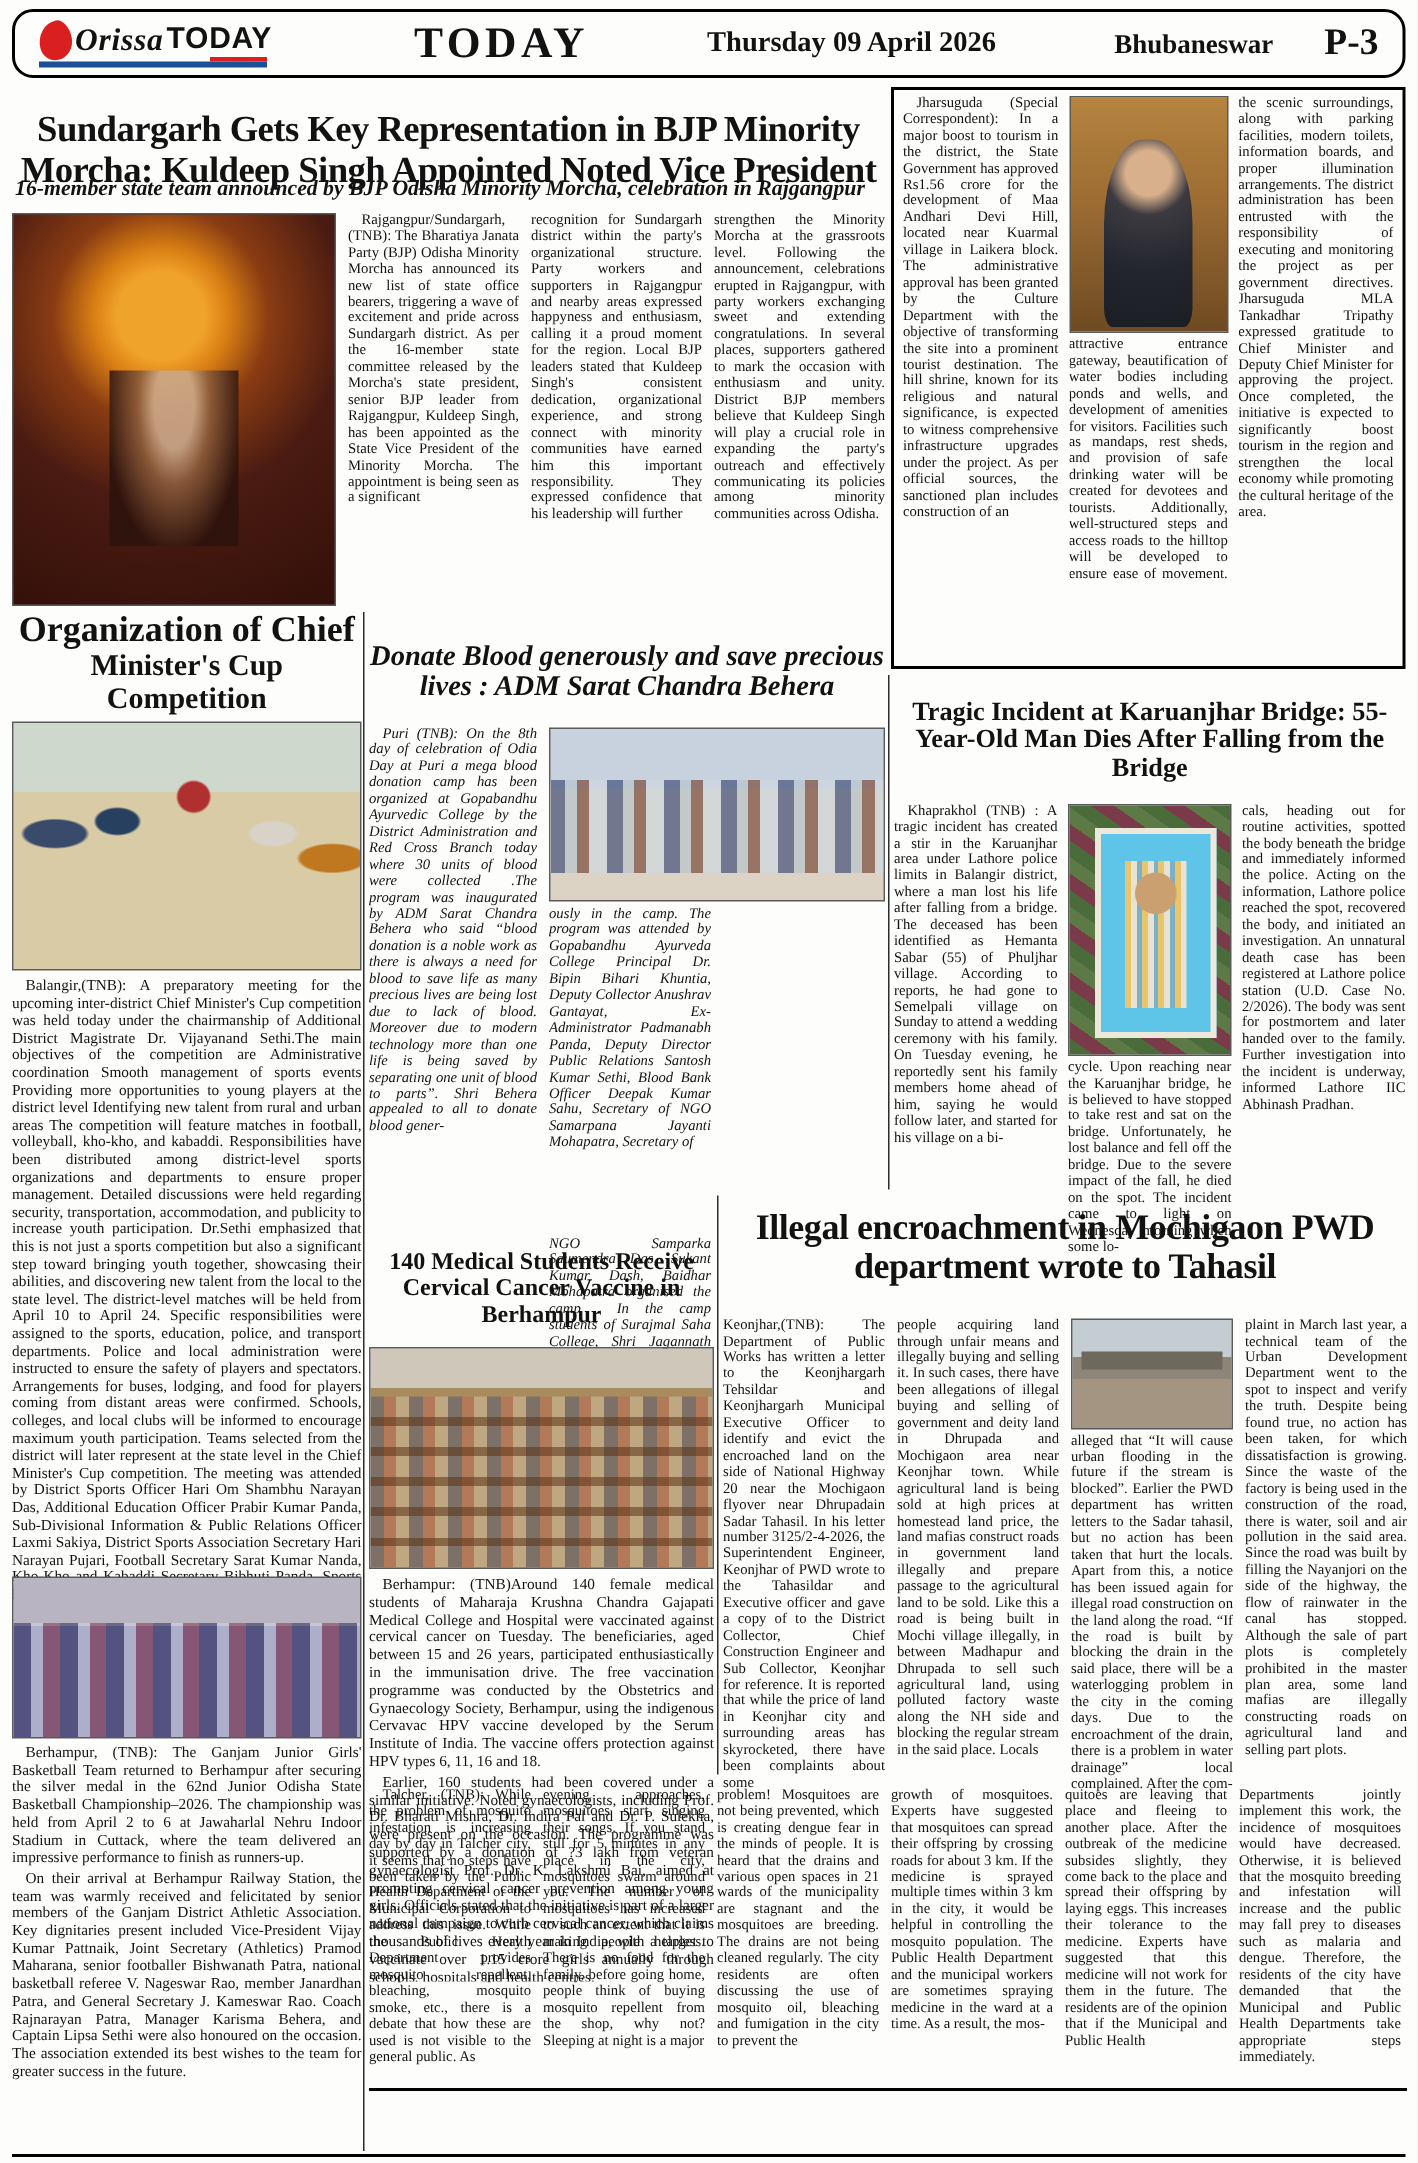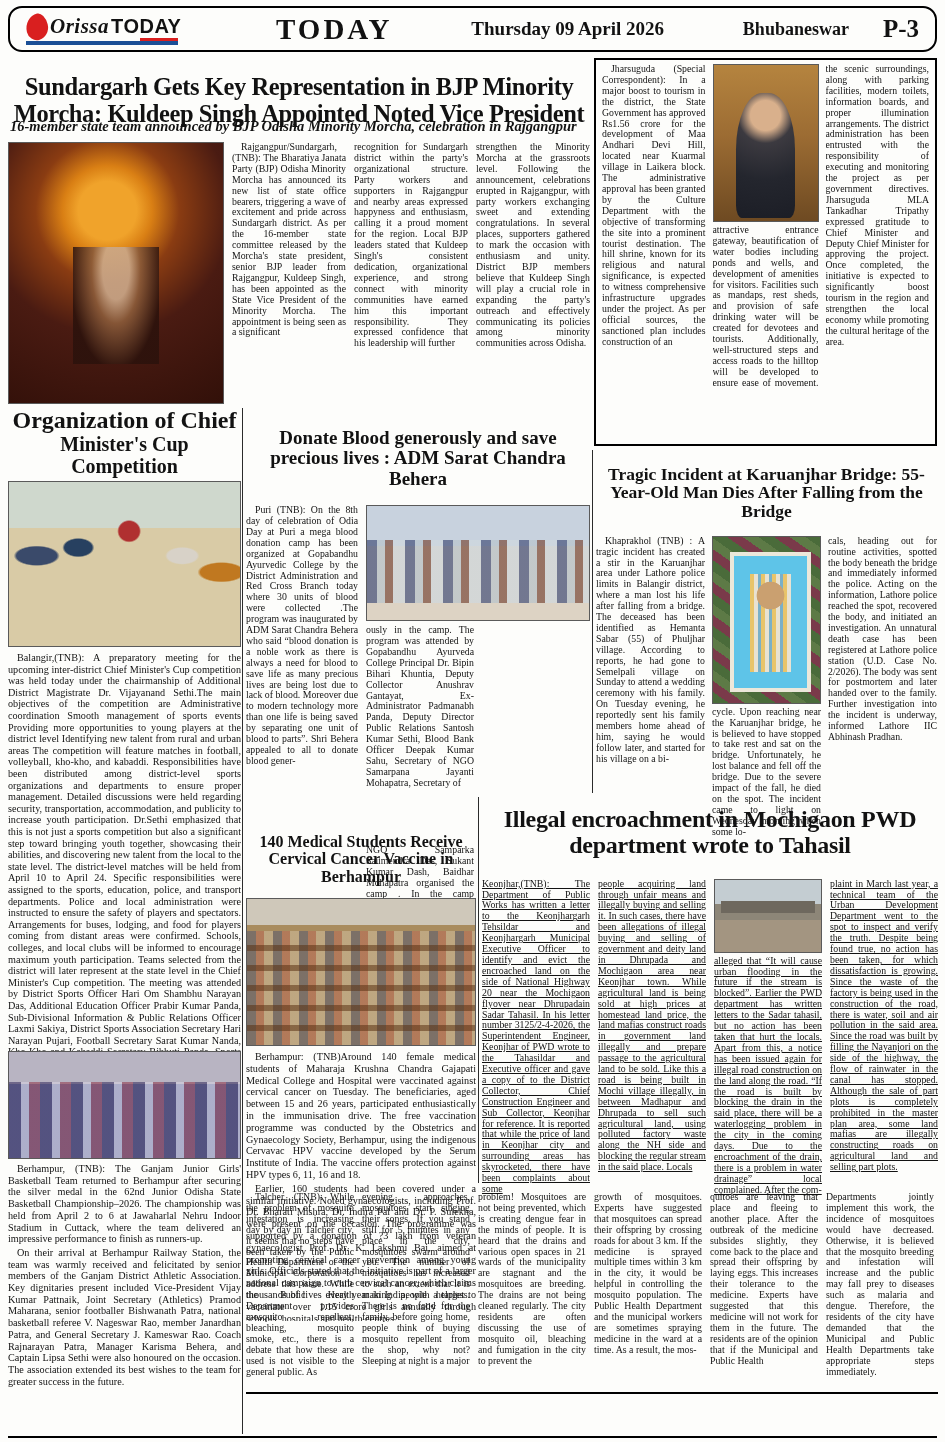--- a/index.html
+++ b/index.html
@@ -88,40 +88,40 @@
   .box2{left:594px; top:58px; width:343px; height:388px; border:2px solid #000; padding:4px 6px 4px 6px;}
   .a2-hl{font-size:19.5px; margin:2px 0 5px 0;}
   .a2-cols{display:flex; gap:7px; height:328px;}
   .a2-col{width:106px;}
   .a2-photo{width:106px; height:158px; margin-bottom:3px;}
   .a3{left:8px; top:408px; width:233px;}
   .a3-h1{font-size:24px;}
   .a3-h2{font-size:20px;}
   .a3-photo{width:233px; height:166px; margin-top:4px;}
   .a3-body{margin-top:5px; height:462px; font-size:10.2px; line-height:11.6px;}
-  .a4{left:246px; top:412px; width:344px;}
+  .a4{left:246px; top:412px; width:344px;font-style:italic;}
   .a4-hl{font-size:19px;}
   .a4-row{display:flex; gap:8px; margin-top:5px; height:334px;}
   .a4-col1{width:112px;}
   .a4-right{width:224px;}
   .a4-photo{width:224px; height:116px; margin-bottom:4px;}
   .a4-subcols{display:flex; gap:8px;flex-direction:column;}
   .a4-subcol{width:108px;}
   .a5{left:596px; top:450px; width:341px;}
   .a5-hl{font-size:17.5px;}
   .a5-cols{display:flex; gap:7px; margin-top:4px; height:300px;}
   .a5-col{width:109px;}
   .a5-photo{width:109px; height:168px; margin-bottom:3px;}
   .a6{left:246px; top:797px; width:230px;}
   .a6-hl{font-size:16px;margin-top:36px;}
   .a6-photo{width:230px; height:148px; margin-top:4px;}
   .a6-body{margin-top:5px; height:270px; font-size:10.2px; line-height:11.8px;}
   .a7{left:482px; top:787px; width:456px;}
   .a7-hl{font-size:24px; letter-spacing:-0.3px;}
-  .a7-cols{display:flex; gap:8px; margin-top:12px; height:382px;text-decoration:underline;}
+  .a7-cols{display:flex; gap:8px; margin-top:12px; height:382px;}
   .a7-col{width:108px;}
   .a7-photo{width:108px; height:74px; margin-bottom:3px;}
   .a8{left:8px; top:1048px; width:233px;}
   .a8-hl{font-size:14px;}
   .a8-photo{width:233px; height:108px; margin-top:3px;}
   .a8-body{margin-top:4px; height:268px; font-size:10.2px; line-height:11.7px;}
   .a9{left:246px; top:1186px; width:692px;}
   .a9-hl{font-size:26px; white-space:nowrap;}
   .a9-cols{display:flex; gap:8px; margin-top:6px; height:196px;}
   .a9-col{width:108px;}

